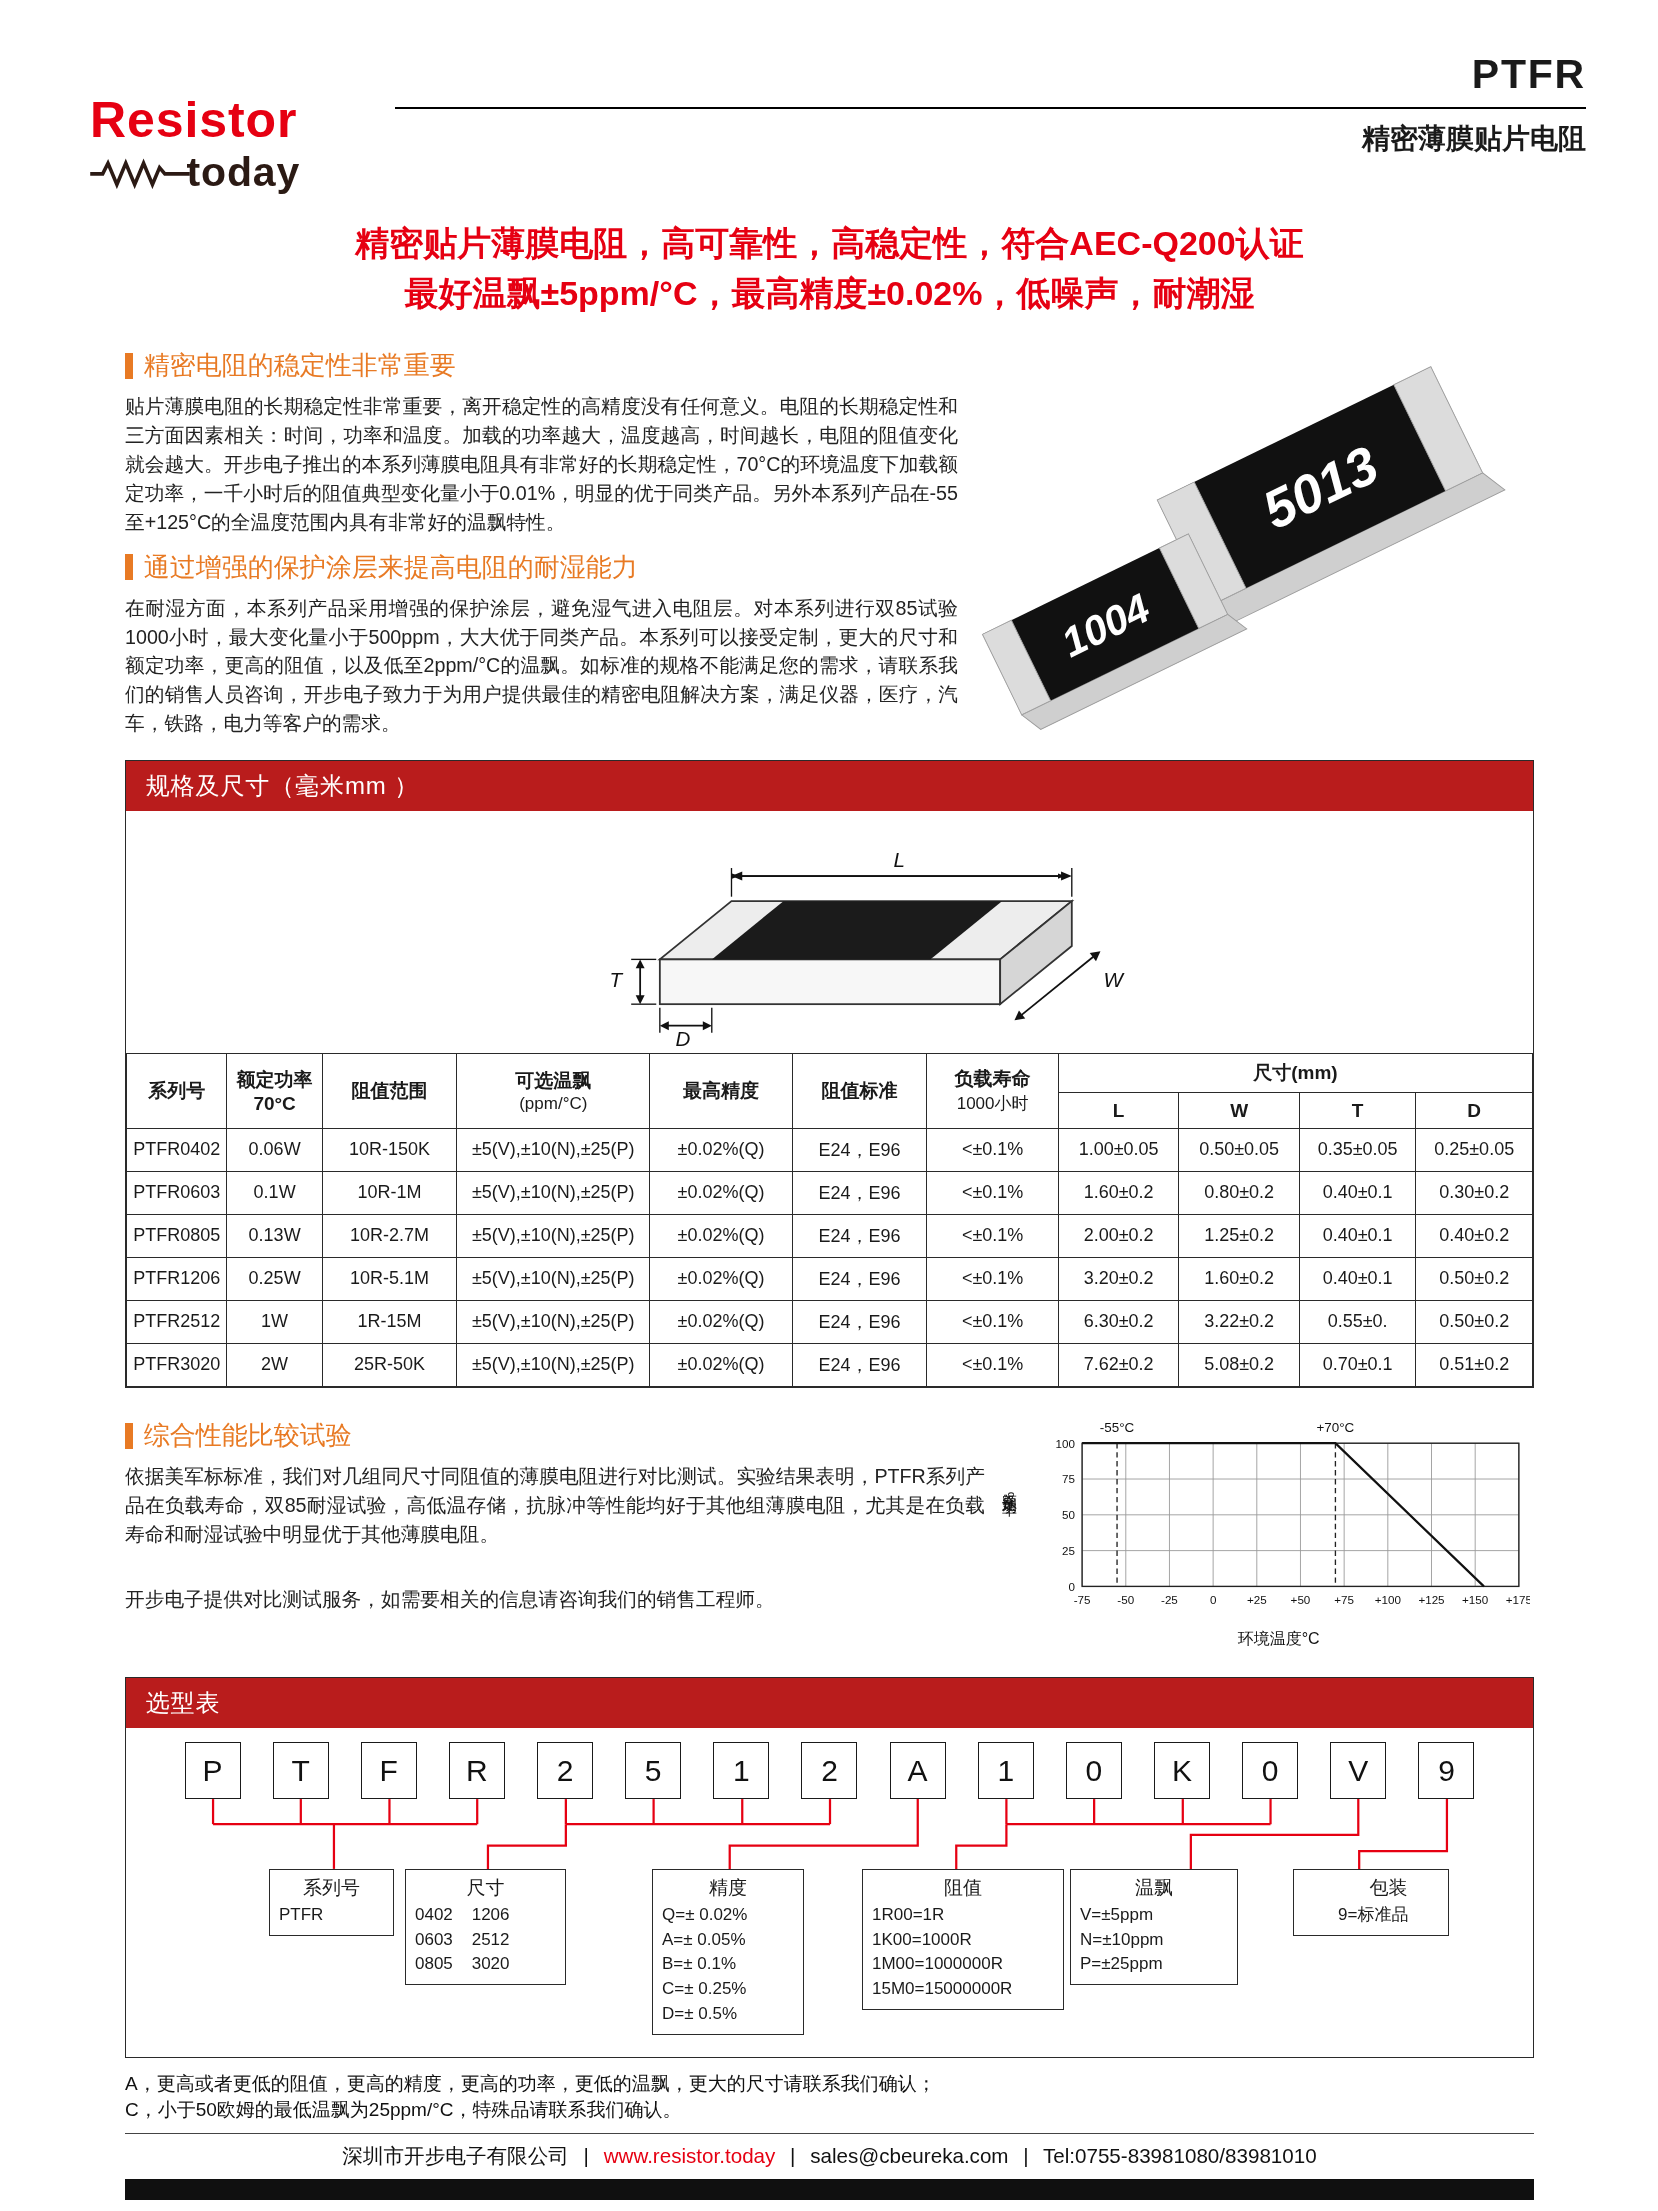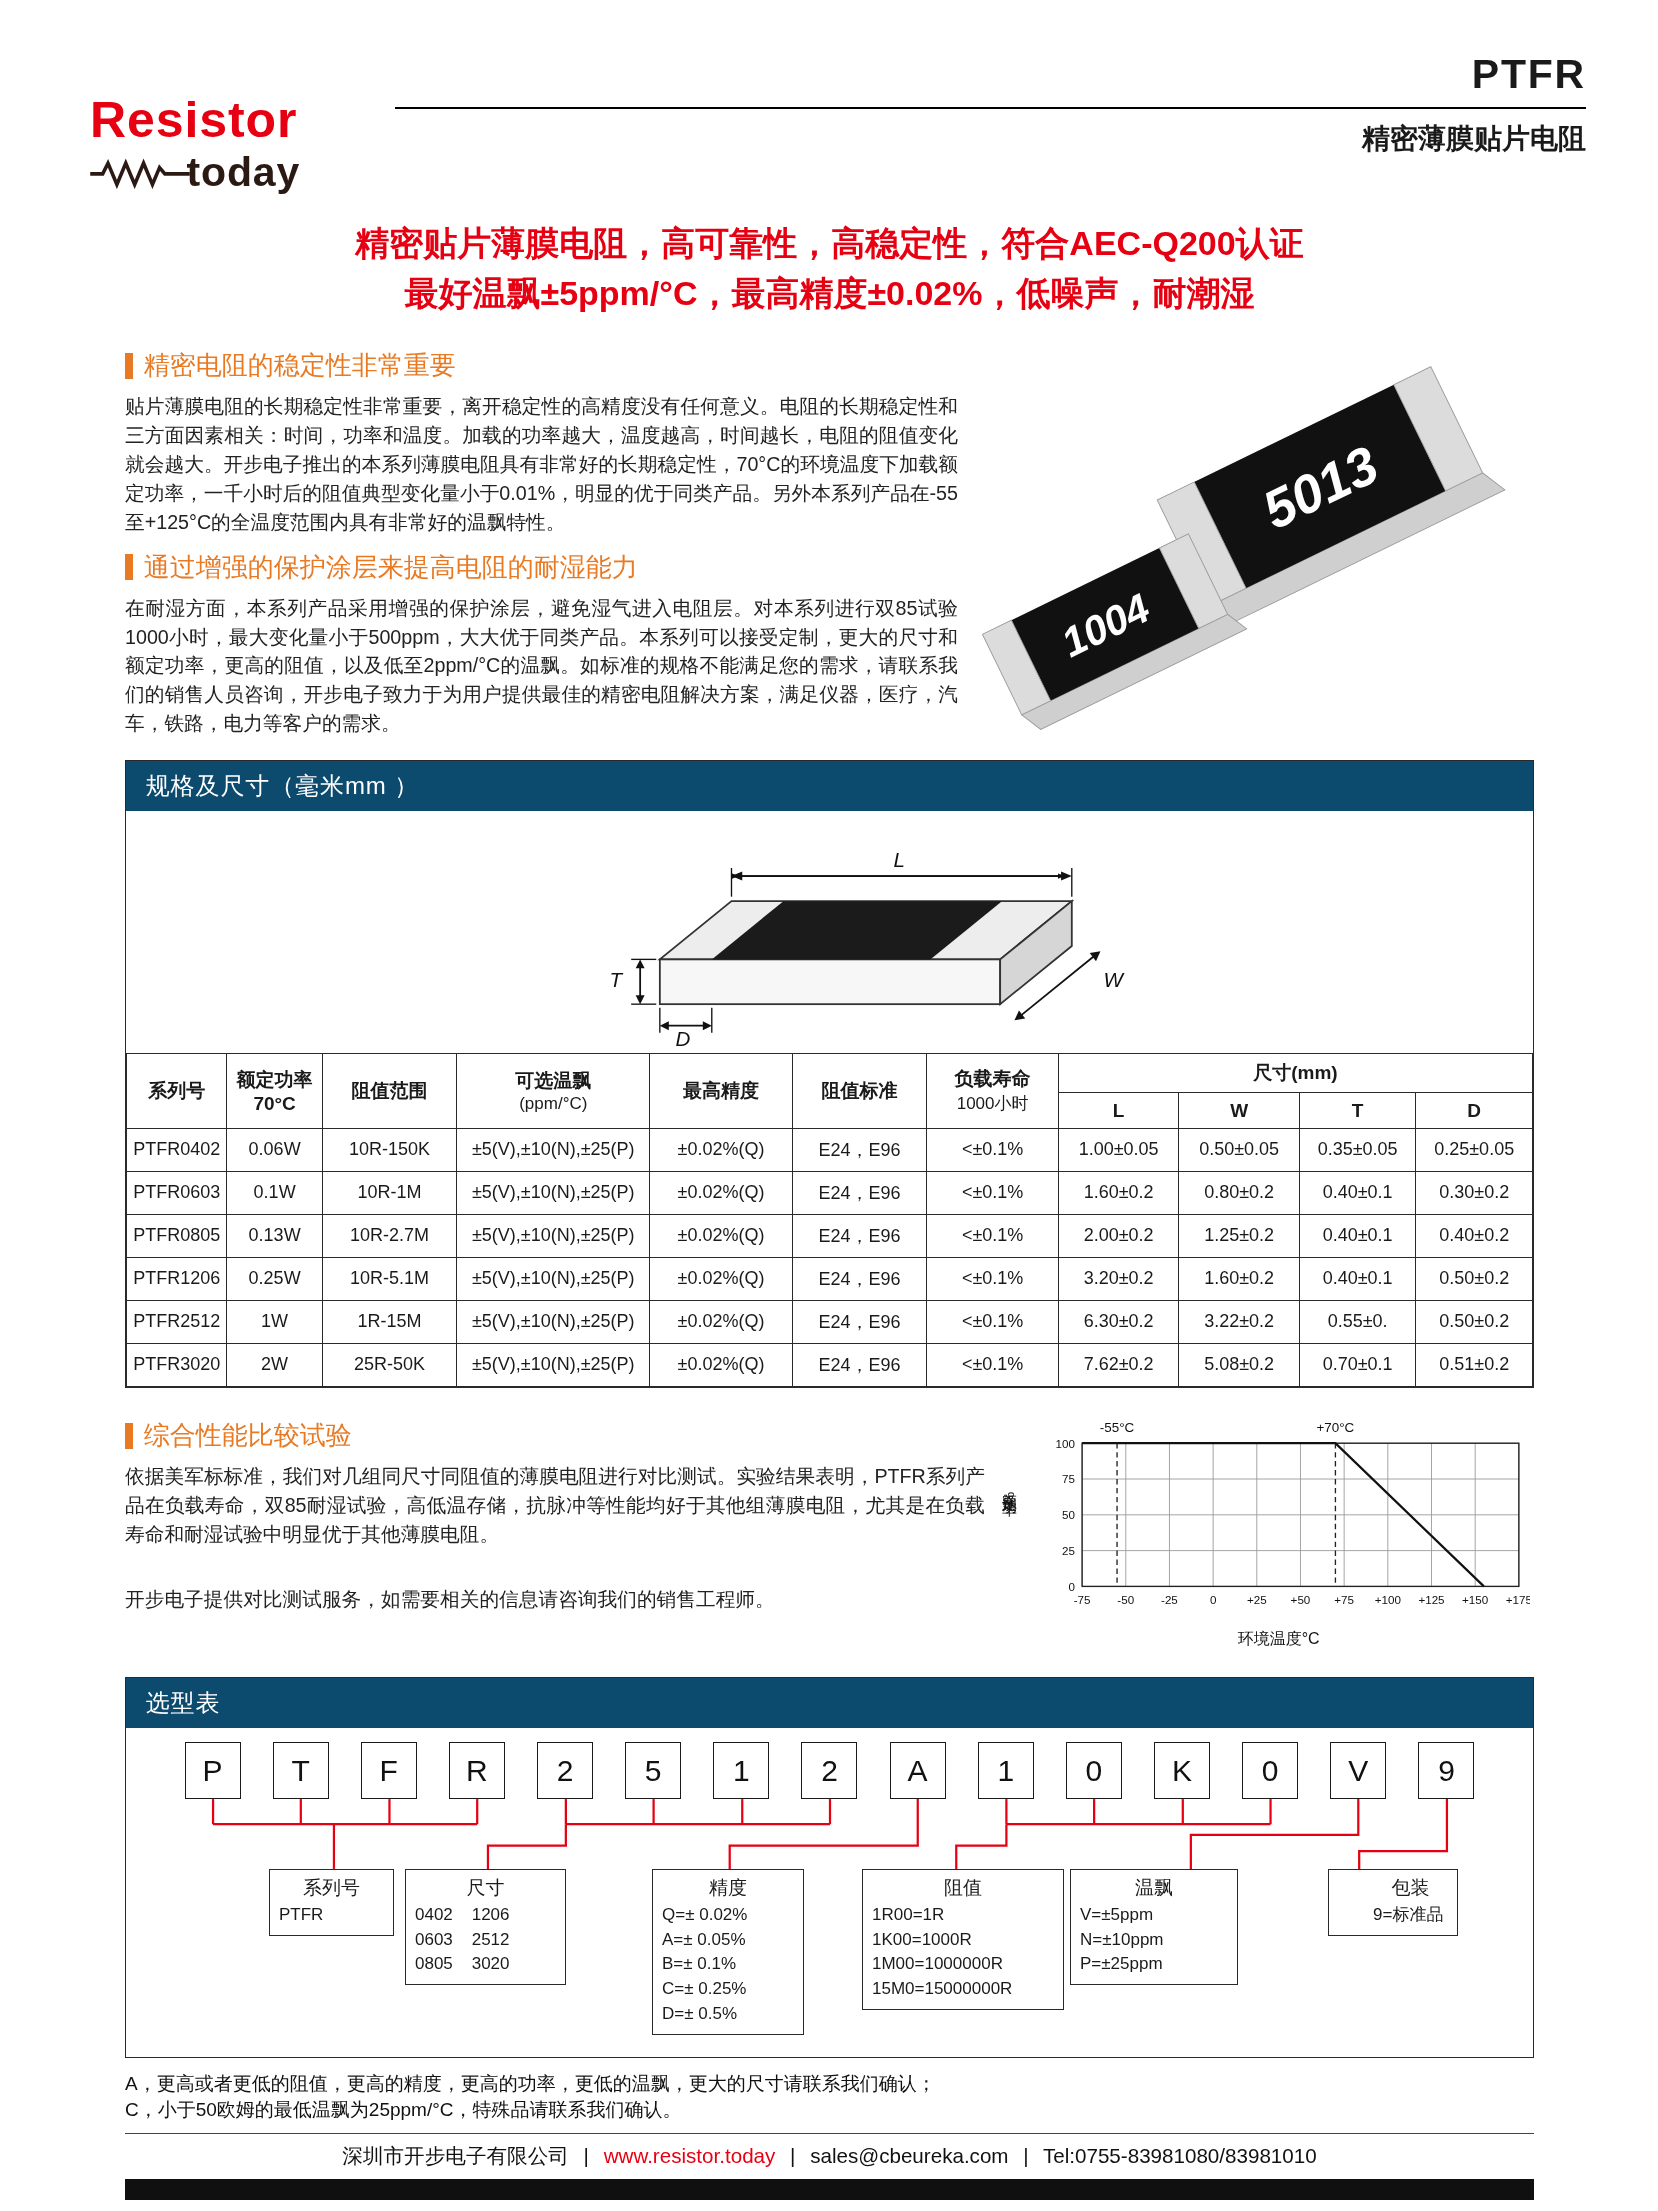--- a/index.html
+++ b/index.html
@@ -26,21 +26,21 @@
   .left-col { width:833px; }
   .right-col { flex:1; display:flex; justify-content:center; align-items:flex-start; padding-top:3.6px; }
   .sec-header { display:flex; align-items:center; gap:10.7px; margin:7.2px 0 9px; }
   .sec-bar { width:8px; height:26px; background:#E87A24; flex:0 0 auto; }
   .sec-title { color:#E87A24; font-size:26px; }
   .body-text { font-size:19.7px; line-height:1.47; text-align:justify; color:#222; }
   .mt14 { margin-top:12.5px; }
 
   
   .spec-box { margin:21.5px 125px 0; border:1.8px solid #2a2a2a; }
-  .section-bar { background:#0c4a6e; color:#fff; font-size:24px; padding:9px 19.7px; letter-spacing:0.9px; }
+  .section-bar { background:#b91c1c; color:#fff; font-size:24px; padding:9px 19.7px; letter-spacing:0.9px; }
   .diagram { position:relative; width:806px; margin:14.3px auto 3.6px; height:224px; }
   .dim-label { position:absolute; font-size:20.6px; font-style:italic; color:#111; }
 
   table.spec-table { width:100%; border-collapse:collapse; table-layout:fixed; }
   table.spec-table th, table.spec-table td { border:1.8px solid #2a2a2a; text-align:center; vertical-align:middle; }
   table.spec-table th { font-size:19px; font-weight:bold; padding:6.3px 1.8px; }
   table.spec-table td { font-size:18px; padding:9px 1.8px; }
   .th-sub { font-size:17px; font-weight:normal; }
 
   
@@ -59,21 +59,21 @@
   .connector-svg { display:block; margin:0 auto; }
   .legend-area { position:relative; width:1404px; height:179px; }
   .legend-box { position:absolute; top:0; border:1.8px solid #2a2a2a; background:#fff; padding:5.4px 9px 7.2px; }
   .legend-title { text-align:center; font-size:19px; margin-bottom:1.8px; }
   .legend-line { font-size:17px; line-height:1.45; white-space:pre; }
   .lg0 { left:143px; width:125px; }
   .lg1 { left:279px; width:161px; }
   .lg2 { left:526px; width:152px; }
   .lg3 { left:736px; width:202px; }
   .lg4 { left:944px; width:168px; }
-  .lg5 { left:1202px; width:130px;padding-left:44px; }
+  .lg5 { left:1167px; width:156px;padding-left:44px; }
 
   
   .notes { margin:12.5px 125px 0; }
   .note-line { font-size:19px; line-height:1.42; color:#111; }
   .footer { position:absolute; left:0; right:0; bottom:0; }
   .footer-text { margin:0 125px; border-top:1.8px solid #444; text-align:center; padding:8px 0 6.3px; font-size:20.6px; color:#111; }
   .f-red { color:#E60012; }
   .f-sep { margin:0 9px; }
   .footer-bar { margin:2.7px 125px 10.7px; height:21.5px; background:#101010; }
 </style>

